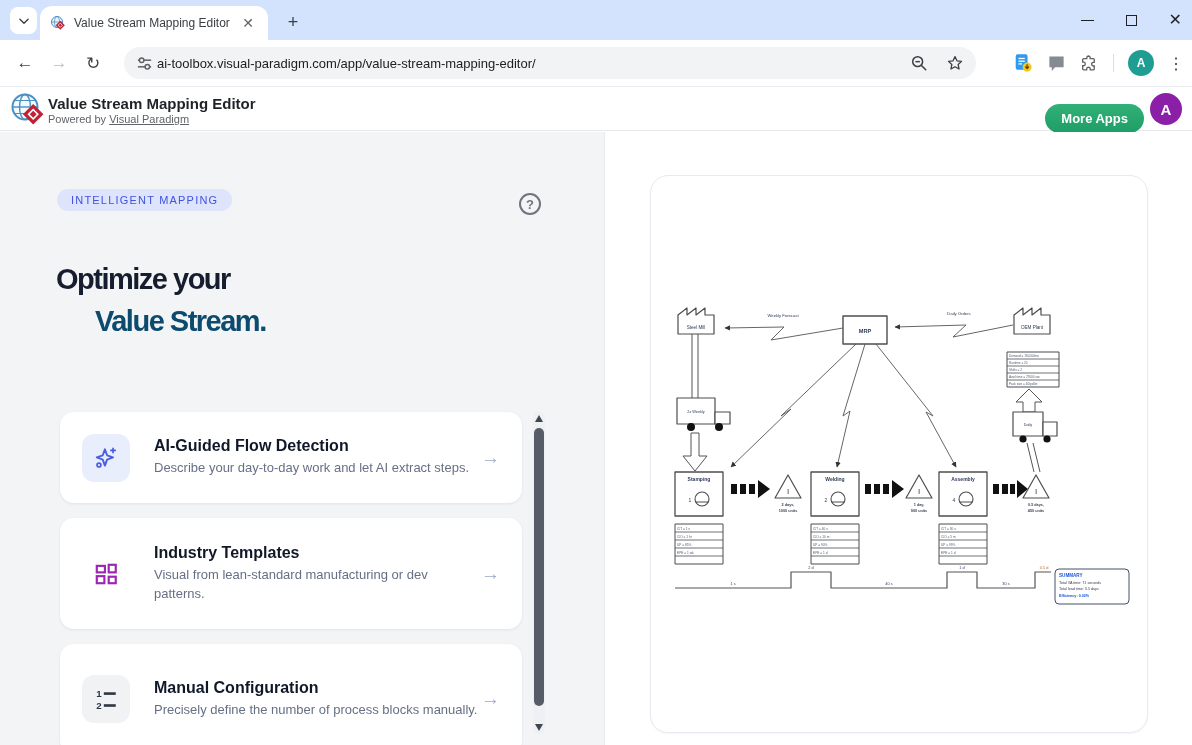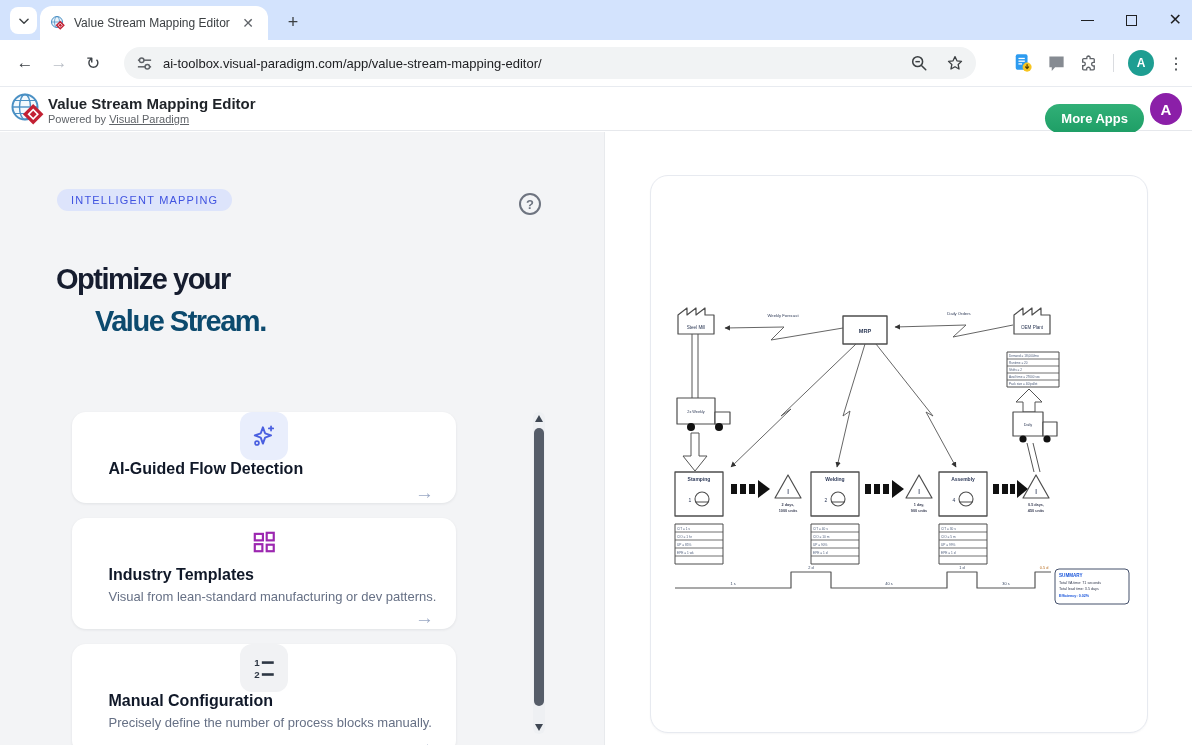--- a/index.html
+++ b/index.html
@@ -16,21 +16,21 @@
   .win-controls { position:absolute; right:10px; top:0; height:40px; display:flex; align-items:center; gap:32px; color:#202124; }
   .win-min { width:13px; border-top:1.4px solid #202124; }
   .win-max { width:11px; height:11px; border:1.4px solid #202124; }
   .win-close { font-size:16px; line-height:1; }
 
   
   .toolbar { position:absolute; left:0; top:40px; width:1192px; height:46px; background:#fff; display:flex; align-items:center; }
   .nav-ic { width:34px; text-align:center; font-size:17px; color:#3f4449; }
   .nav-ic.disabled { color:#b9bec6; }
   .addr { position:absolute; left:124px; top:7px; width:852px; height:32px; background:#f1f3f4; border-radius:16px; display:flex; align-items:center; padding:0 12px; }
-  .addr-url { font-size:13px; color:#202124; margin-left:10px; flex:1; white-space:nowrap; overflow:hidden; }
+  .addr-url { font-size:13px; color:#202124; margin-left:4px; flex:1; white-space:nowrap; overflow:hidden; }
   .tb-right { position:absolute; right:8px; top:0; height:46px; display:flex; align-items:center; gap:14px; }
   .tb-sep { width:1px; height:18px; background:#dadce0; }
   .avatar-sm { width:26px; height:26px; border-radius:50%; background:#1e9e92; color:#fff; font-size:12px; font-weight:bold; display:flex; align-items:center; justify-content:center; }
   .dots { font-size:16px; color:#3c4043; letter-spacing:0; }
 
   
   .appbar { position:absolute; left:0; top:86px; width:1192px; height:45px; background:#fff; border-top:1px solid #e8ebf0; border-bottom:1px solid #e6e8ec; }
   .app-logo { position:absolute; left:10px; top:4px; }
   .app-title { position:absolute; left:48px; top:8px; font-size:15px; font-weight:bold; color:#1f2328; }
   .app-sub { position:absolute; left:48px; top:26px; font-size:11px; color:#5f6368;text-align:center; }
@@ -38,21 +38,21 @@
   .more-apps { position:absolute; right:48px; top:8px; height:29px; padding:0 16px; border-radius:15px; border:none; background:linear-gradient(180deg,#31b077,#1e9e66); color:#fff; font-size:13px; font-weight:bold; font-family:"Liberation Sans",sans-serif; display:flex; align-items:center;margin-top:9px; }
   .avatar-hd { position:absolute; right:10px; top:6px; width:32px; height:32px; border-radius:50%; background:#8b1fa8; color:#fff; font-size:15px; font-weight:bold; display:flex; align-items:center; justify-content:center; }
 
   
   .main { position:absolute; left:0; top:132px; width:1192px; height:613px; background:#fff; }
   .left-panel { position:absolute; left:0; top:0; width:605px; height:613px; background:#f3f4f6; border-right:1px solid #e8eaed; }
   .badge { position:absolute; left:57px; top:57px; background:#dde4fb; color:#4053e0; font-size:11px; font-weight:normal; letter-spacing:1.2px; padding:5px 14px; border-radius:11px; }
   .help { position:absolute; left:519px; top:61px; width:22px; height:22px; border:2px solid #6e7480; border-radius:50%; color:#6e7480; font-size:13px; font-weight:bold; display:flex; align-items:center; justify-content:center; }
   .h1 { position:absolute; left:56px; top:126px; font-size:29px; font-weight:800; letter-spacing:-1.5px; line-height:1.45; color:#161d2f; }
   .h1 .accent { color:#0c4a6e;margin-left:39px; }
-  .card { position:absolute; left:72px; width:384px; background:#fff; border-radius:14px; box-shadow:0 1px 3px rgba(16,24,40,.08); display:flex; align-items:center; padding:0 22px;flex-direction:column; }
+  .card { position:absolute; left:60px; width:462px; background:#fff; border-radius:14px; box-shadow:0 1px 3px rgba(16,24,40,.08); display:flex; align-items:center; padding:0 22px; }
   .card1 { top:280px; height:91px; }
   .card2 { top:386px; height:111px; }
   .card3 { top:512px; height:110px; }
   .card-ic { width:48px; height:48px; border-radius:12px; display:flex; align-items:center; justify-content:center; flex:0 0 48px; }
   .ic-blue { background:#e9eefc; }
   .ic-gray { background:#f1f2f4; }
   .card-txt { margin-left:24px; width:335px; }
   .card-title { font-size:16px; font-weight:bold; color:#101828; margin-bottom:4px; }
   .card-desc { font-size:13px; color:#667085; line-height:1.45; }
   .card-arrow { margin-left:auto; color:#9aa8c4; font-size:19px; }
@@ -166,20 +166,21 @@
     <div class="card card1">
       <div class="card-ic ic-blue">
         <svg width="26" height="26" viewBox="0 0 24 24">
           <path d="M11 4l2 5.5L18.5 11.5 13 13.5 11 19l-2-5.5L3.5 11.5 9 9.5z" fill="none" stroke="#4a5fe0" stroke-width="1.8" stroke-linejoin="round"></path>
           <path d="M18.5 3v4M16.5 5h4" stroke="#4a5fe0" stroke-width="1.6" stroke-linecap="round"></path>
           <circle cx="5.5" cy="18.5" r="1.8" fill="none" stroke="#4a5fe0" stroke-width="1.6"></circle>
         </svg>
       </div>
       <div class="card-txt">
         <div class="card-title">AI-Guided Flow Detection</div>
+        <div class="card-desc">Describe your day-to-day work and let AI extract steps.</div>
       </div>
       <div class="card-arrow">→</div>
     </div>
 
     <div class="card card2">
       <div class="card-ic">
         <svg width="26" height="26" viewBox="0 0 24 24">
           <rect x="3.5" y="4.5" width="7.5" height="6" fill="none" stroke="#9c27b0" stroke-width="2"></rect>
           <rect x="14.5" y="3.5" width="6.5" height="7" fill="none" stroke="#9c27b0" stroke-width="2"></rect>
           <rect x="3.5" y="14" width="7" height="6.5" fill="none" stroke="#9c27b0" stroke-width="2"></rect>

